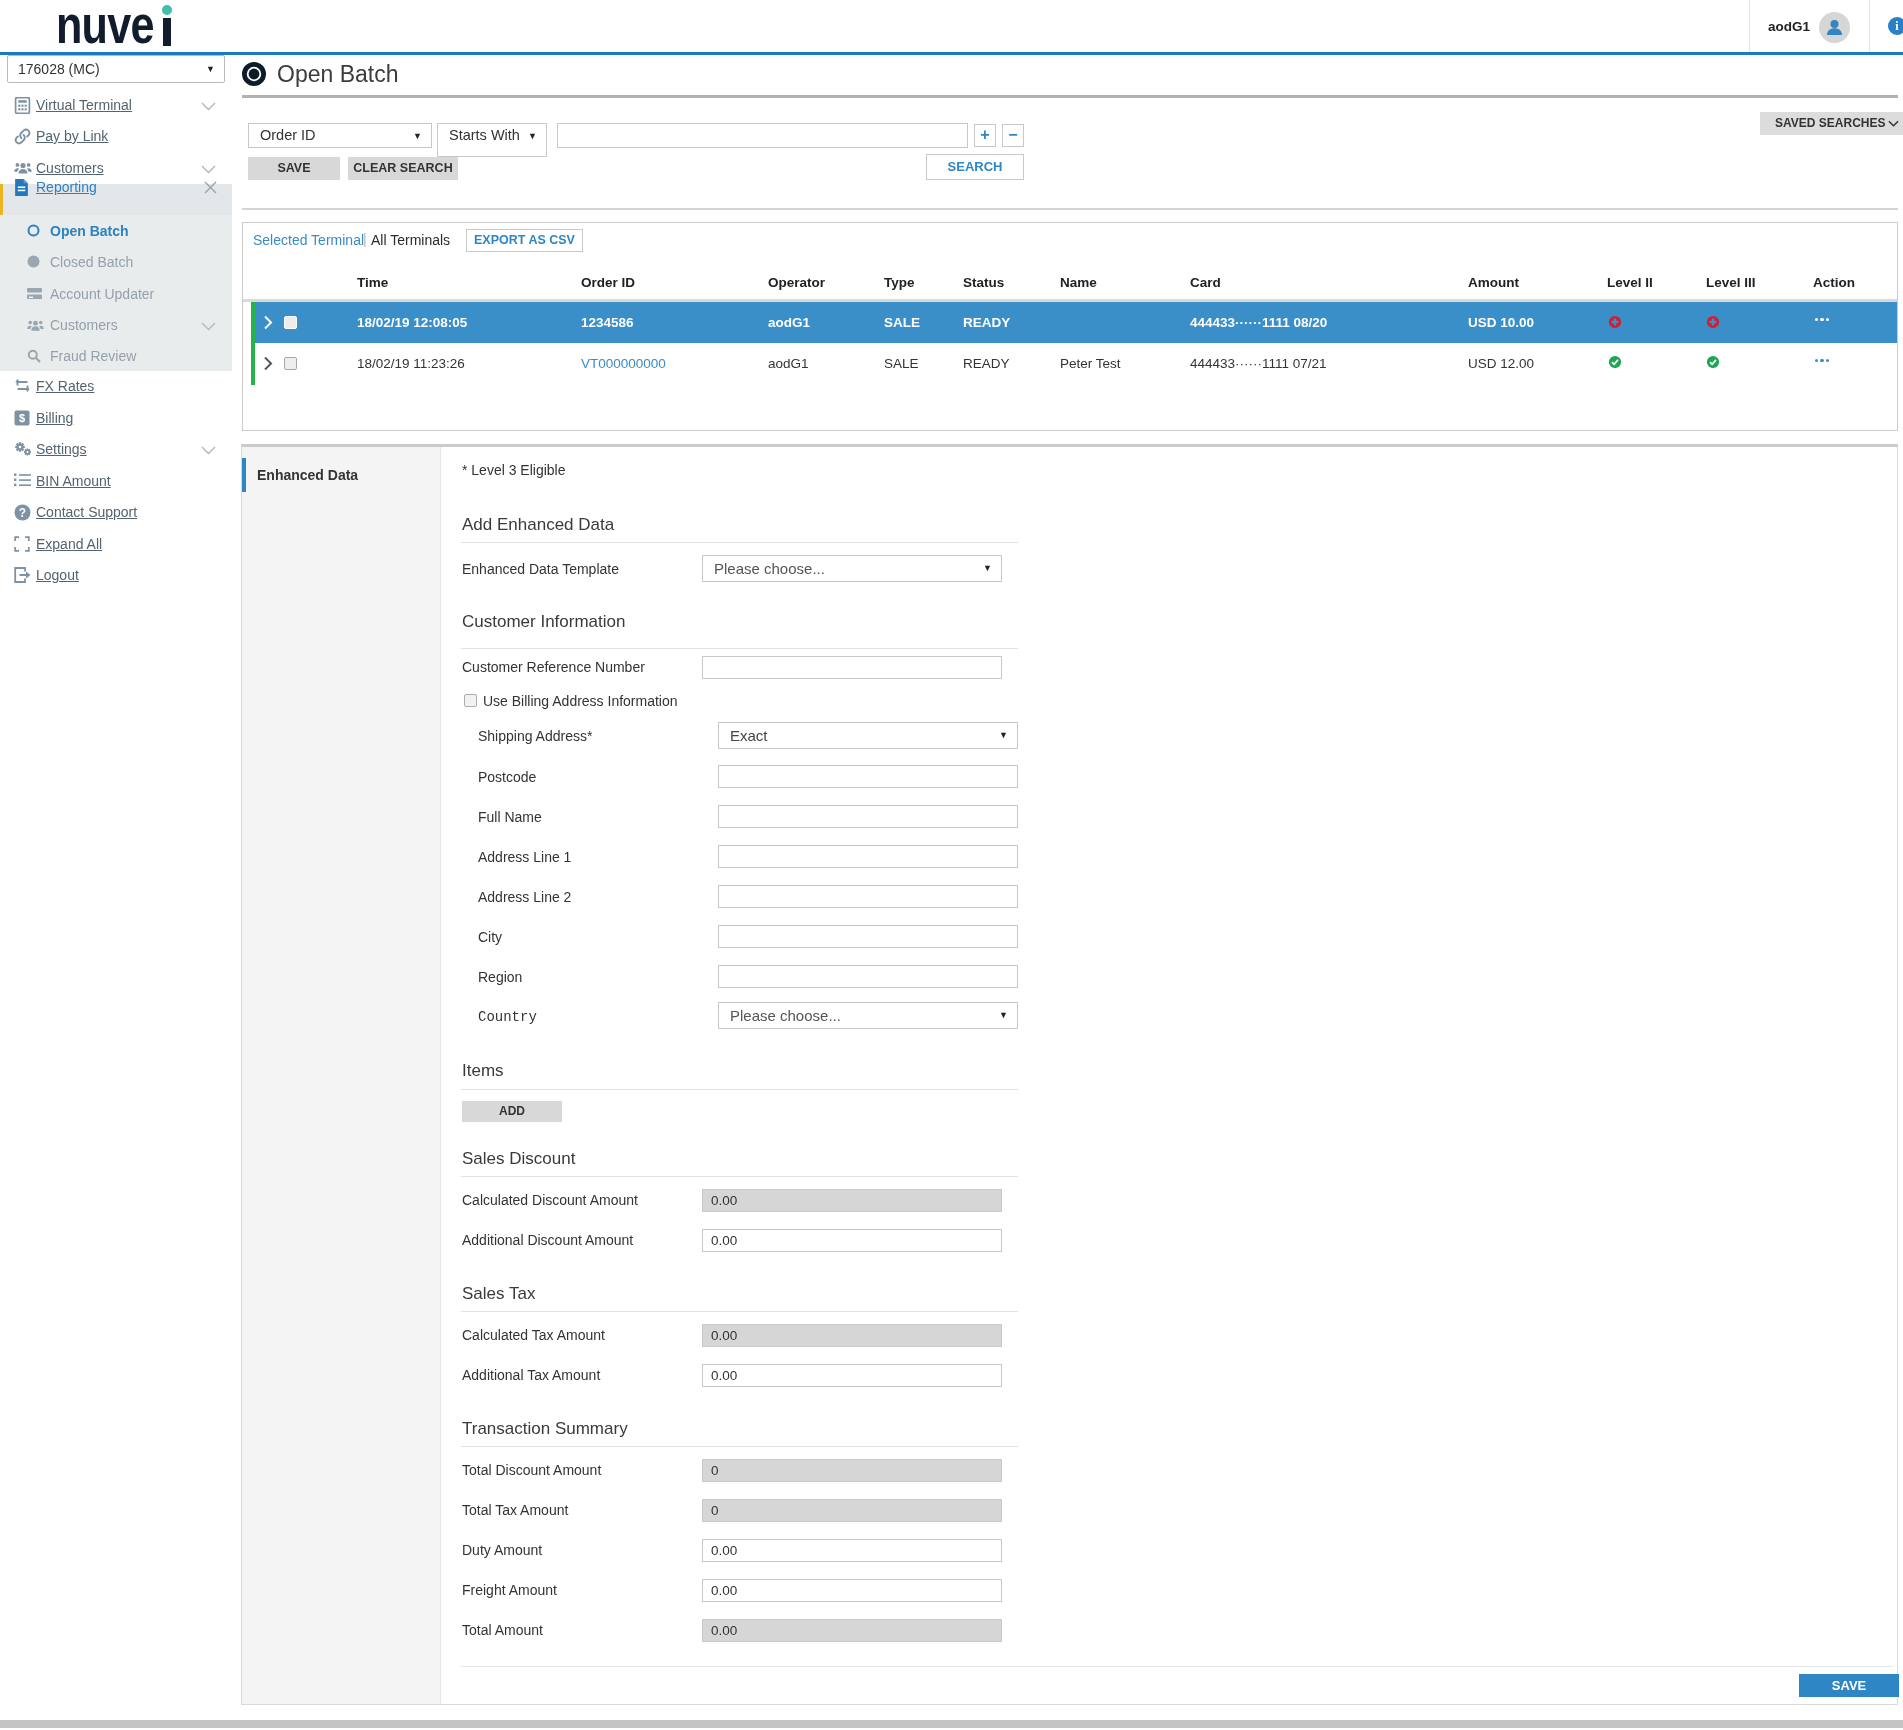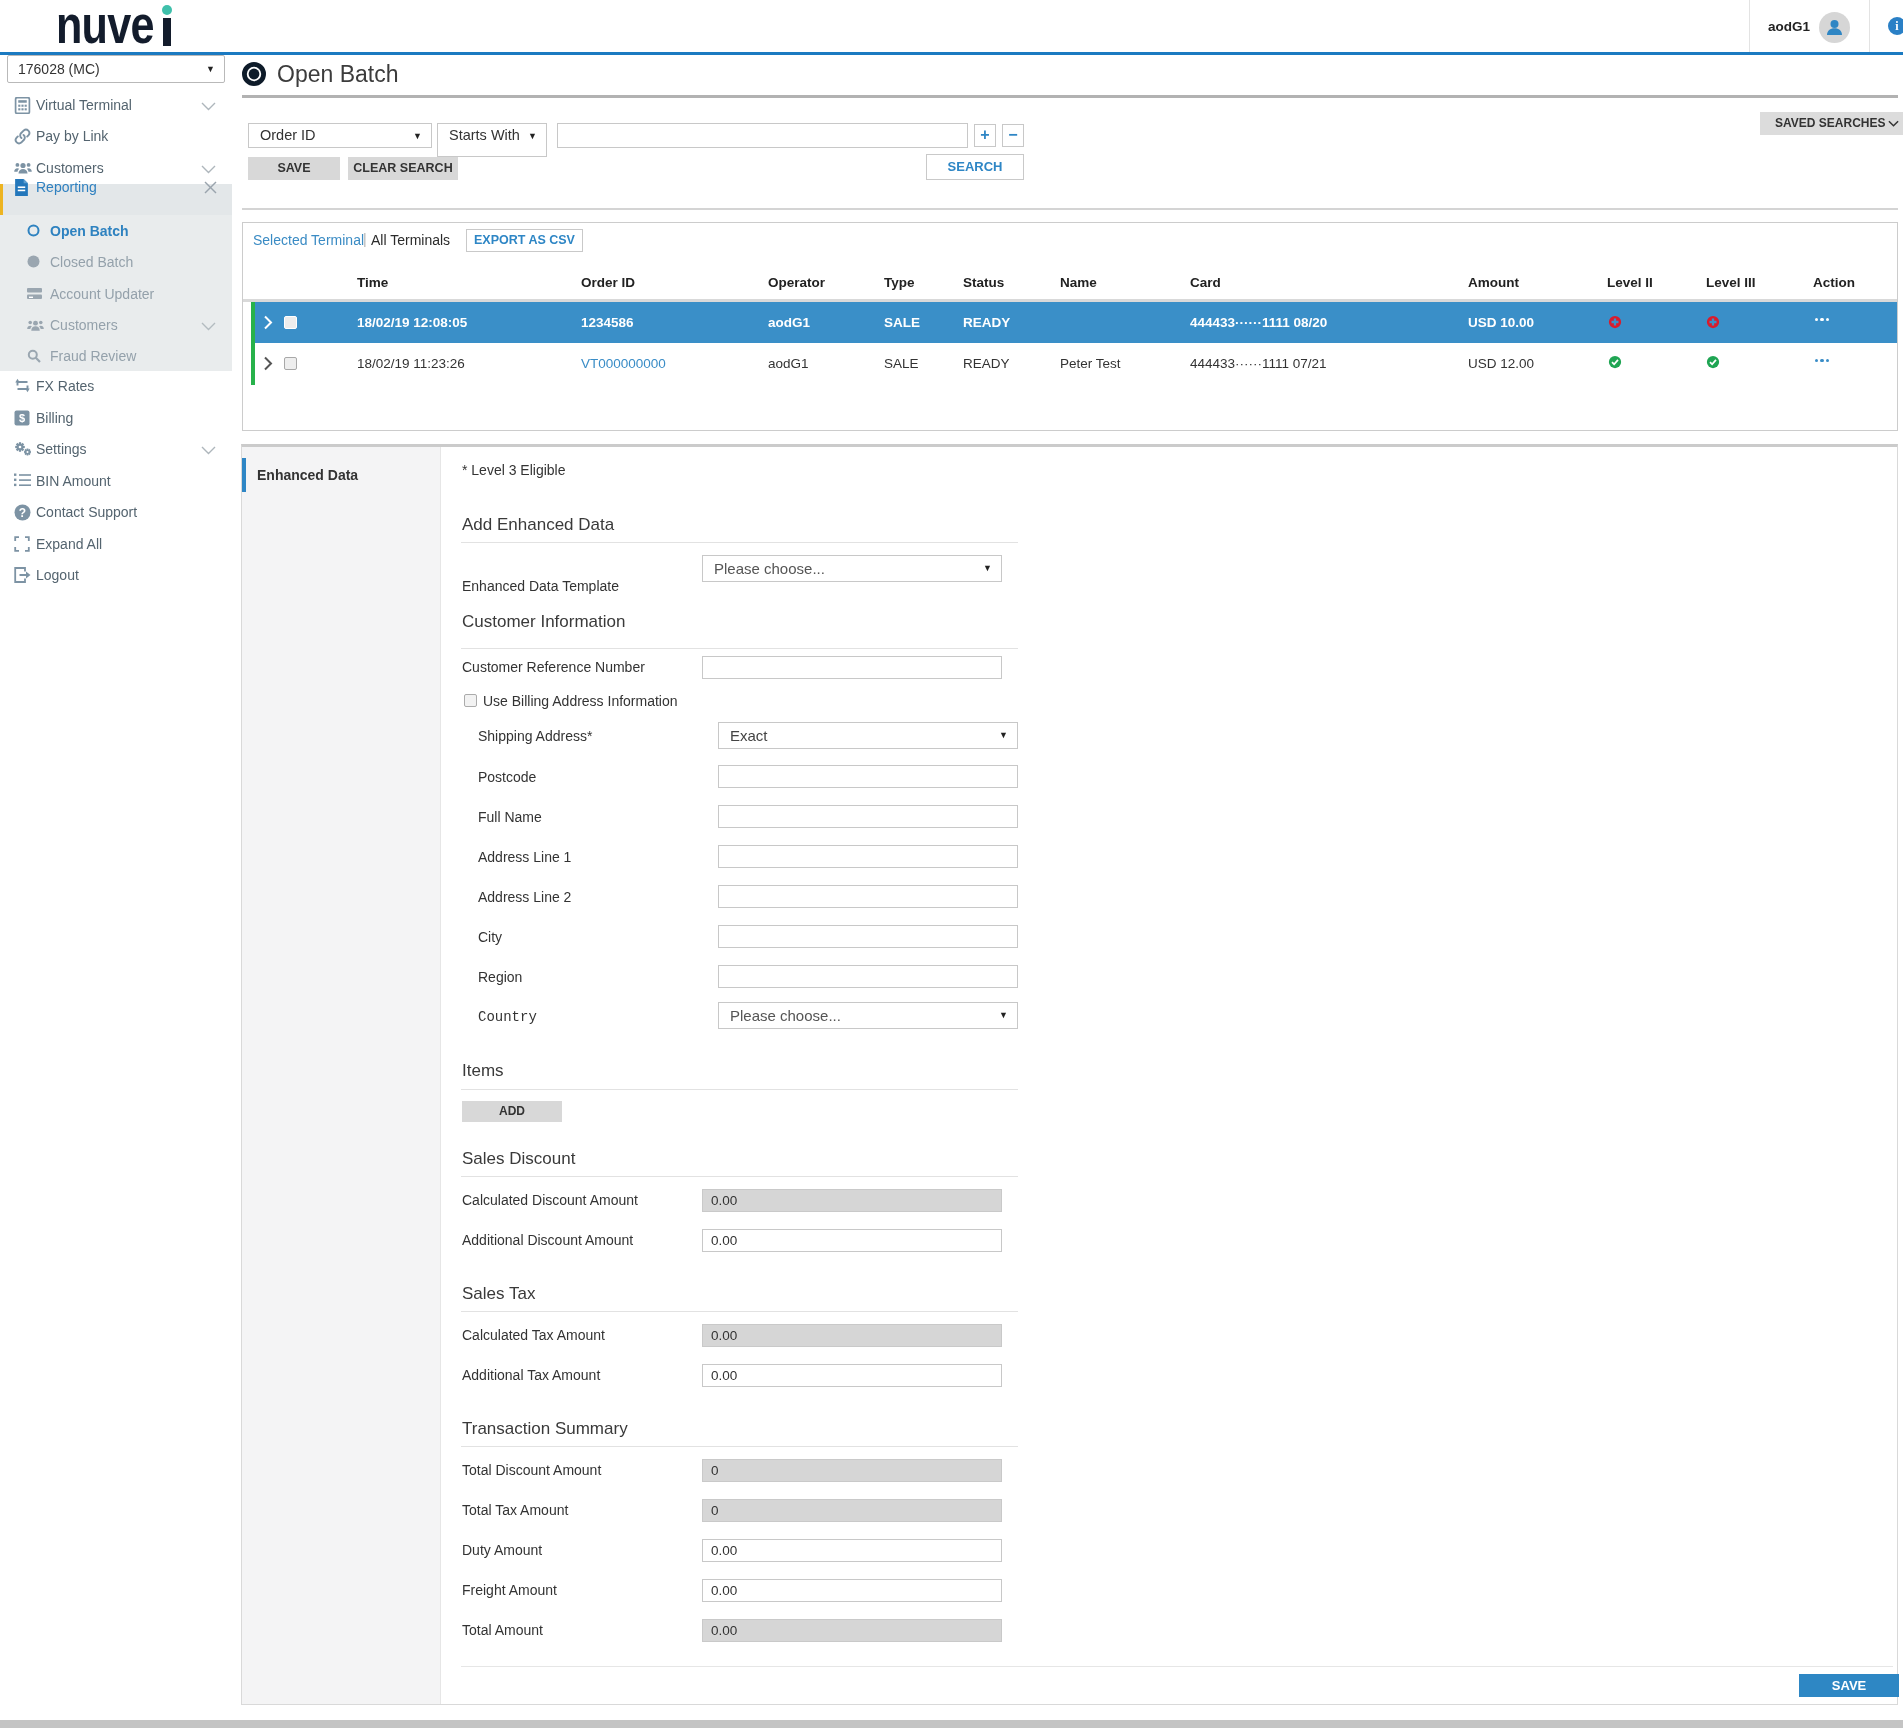--- a/index.html
+++ b/index.html
@@ -8,21 +8,21 @@
 .abs { position:absolute; }
 .lbl { position:absolute; font-size:14px; color:#333; line-height:16px; white-space:nowrap; }
 .h2 { position:absolute; font-size:17px; color:#3a3a3a; line-height:20px; white-space:nowrap; }
 .hr { position:absolute; height:1px; background:#e2e2e2; }
 .inp { position:absolute; width:300px; height:23px; background:#fff; border:1px solid #c8c8c8; font-size:13.5px; color:#333; line-height:21px; padding-left:8px; }
 .inpd { position:absolute; width:300px; height:23px; background:#d6d6d6; border:1px solid #c9c9c9; font-size:13.5px; color:#333; line-height:21px; padding-left:8px; }
 .sel { position:absolute; width:300px; height:27px; background:#fff; border:1px solid #c8c8c8; font-size:15px; color:#444; line-height:25px; padding-left:11px; }
 .sel:after { content:"▼"; position:absolute; right:9px; top:0; font-size:9px; color:#222; line-height:25px; }
 .mrow { position:absolute; left:0; width:232px; height:31px; }
 .mrow .mi { position:absolute; left:14px; top:7px; }
-.mrow .mt { position:absolute; left:36px; top:7px; font-size:14px; color:#54646f; line-height:17px; white-space:nowrap; }
+.mrow .mt { position:absolute; left:36px; top:7px; font-size:14px; color:#54646f; line-height:17px; white-space:nowrap;text-decoration:underline; }
 .mchev { position:absolute; left:201px; top:12px; }
 .srow .si { position:absolute; left:27px; top:8px; }
 .srow .st { position:absolute; left:50px; top:7px; font-size:14px; color:#94a1ab; line-height:17px; white-space:nowrap; }
 .cell { position:absolute; font-size:13.5px; line-height:16px; white-space:nowrap; }
 .hcell { position:absolute; font-size:13.5px; font-weight:bold; color:#222; line-height:16px; white-space:nowrap; }
 .btn-grey { position:absolute; background:#d8d8d8; color:#333; font-weight:bold; font-size:12.5px; text-align:center; }
 .btn-line { position:absolute; background:#fff; border:1px solid #c9c9c9; color:#2e86c5; font-weight:bold; font-size:13px; text-align:center; }
 </style>
 </head>
 <body>
@@ -337,21 +337,21 @@
 
 <div class="abs" style="left:241px;top:444px;width:1657px;height:1261px;background:#fff;border:1px solid #d9d9d9;border-top:3px solid #cbcbcb;"></div>
 <div class="abs" style="left:242px;top:447px;width:199px;height:1257px;background:#f4f4f5;border-right:1px solid #e6e6e6;"></div>
 <div class="abs" style="left:242px;top:458px;width:4px;height:34px;background:#2e86c5;"></div>
 <div class="abs" style="left:257px;top:467px;font-size:14px;font-weight:bold;color:#333;">Enhanced Data</div>
 
 <div class="lbl" style="left:462px;top:462px;">* Level 3 Eligible</div>
 
 <div class="h2" style="left:462px;top:515px;">Add Enhanced Data</div>
 <div class="hr" style="left:461px;top:542px;width:557px;"></div>
-<div class="lbl" style="left:462px;top:578px;">Enhanced Data Template</div>
+<div class="lbl" style="left:462px;top:561px;">Enhanced Data Template</div>
 <div class="sel" style="left:702px;top:555px;color:#555;">Please choose...</div>
 
 <div class="h2" style="left:462px;top:612px;">Customer Information</div>
 <div class="hr" style="left:461px;top:648px;width:557px;"></div>
 <div class="lbl" style="left:462px;top:659px;">Customer Reference Number</div>
 <div class="inp" style="left:702px;top:656px;"></div>
 
 <div class="abs" style="left:464px;top:694px;width:13px;height:13px;background:#f2f2f2;border:1px solid #ababab;border-radius:2px;"></div>
 <div class="lbl" style="left:483px;top:693px;">Use Billing Address Information</div>
 

